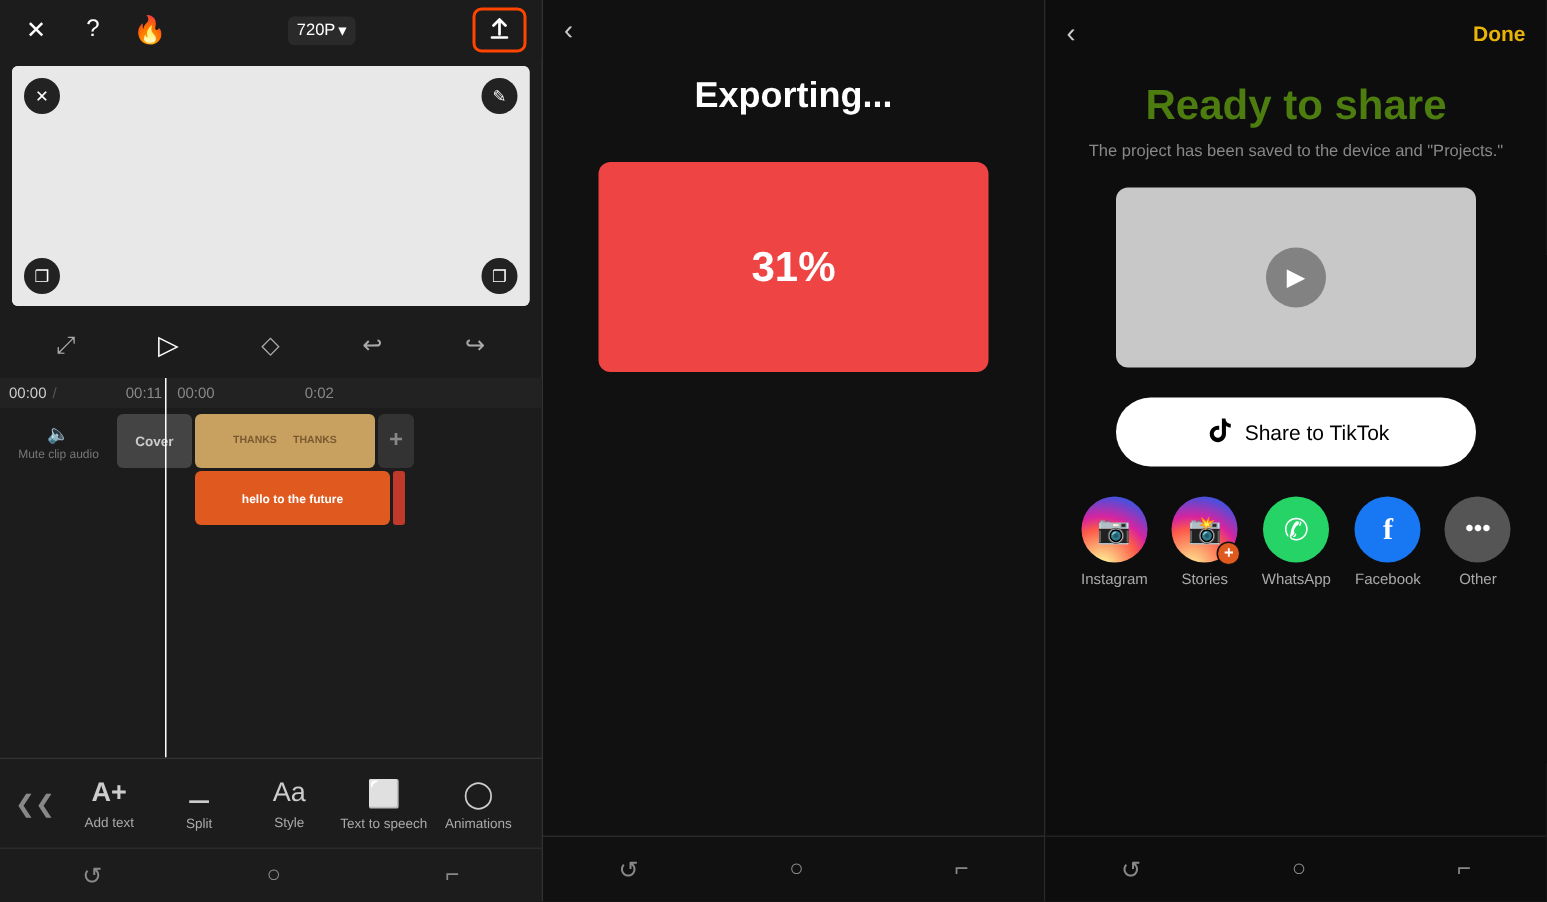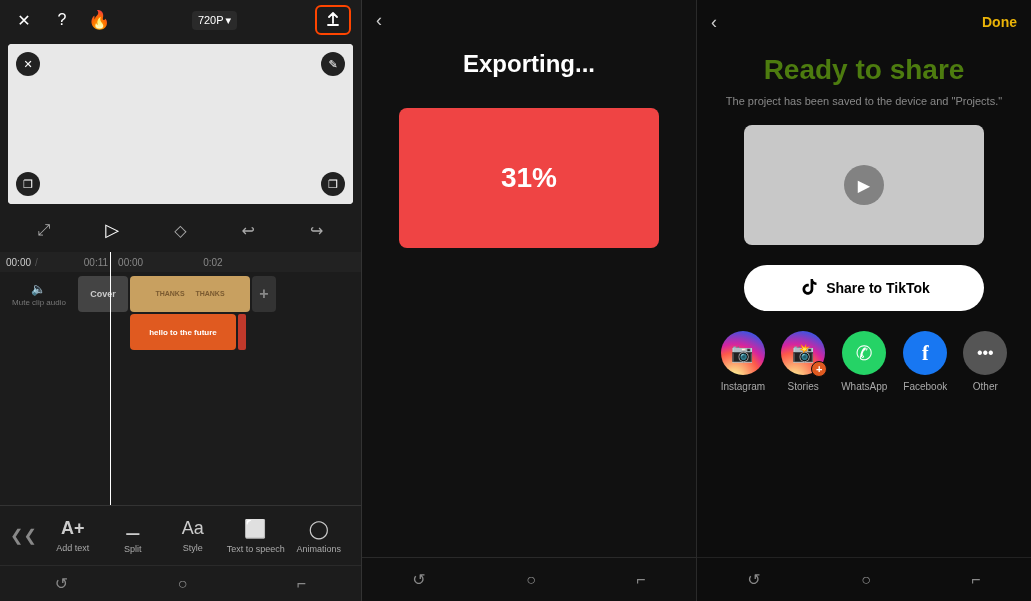--- a/index.html
+++ b/index.html
@@ -226,21 +226,21 @@
 
     .clip-plus {
       background: #333;
       width: 24px;
       color: #888;
       font-size: 16px;
     }
 
     .clip-text-track {
       background: #e05a20;
-      width: 106px;
+      width: 130px;
       color: #fff;
       font-size: 8px;
       padding: 2px 19px;
     }
 
     .timeline-needle {
       position: absolute;
       top: 0;
       left: 110px;
       width: 1px;
@@ -457,21 +457,21 @@
       gap: 8px;
       cursor: pointer;
     }
 
     .tiktok-btn-icon {
       font-size: 18px;
     }
 
     .tiktok-btn-label {
       font-size: 14px;
-      font-weight: 700;
+      font-weight: 400;
       color: #000;
     }
 
     .share-apps {
       display: flex;
       gap: 16px;
       margin-top: 20px;
       align-items: flex-start;
     }
 

